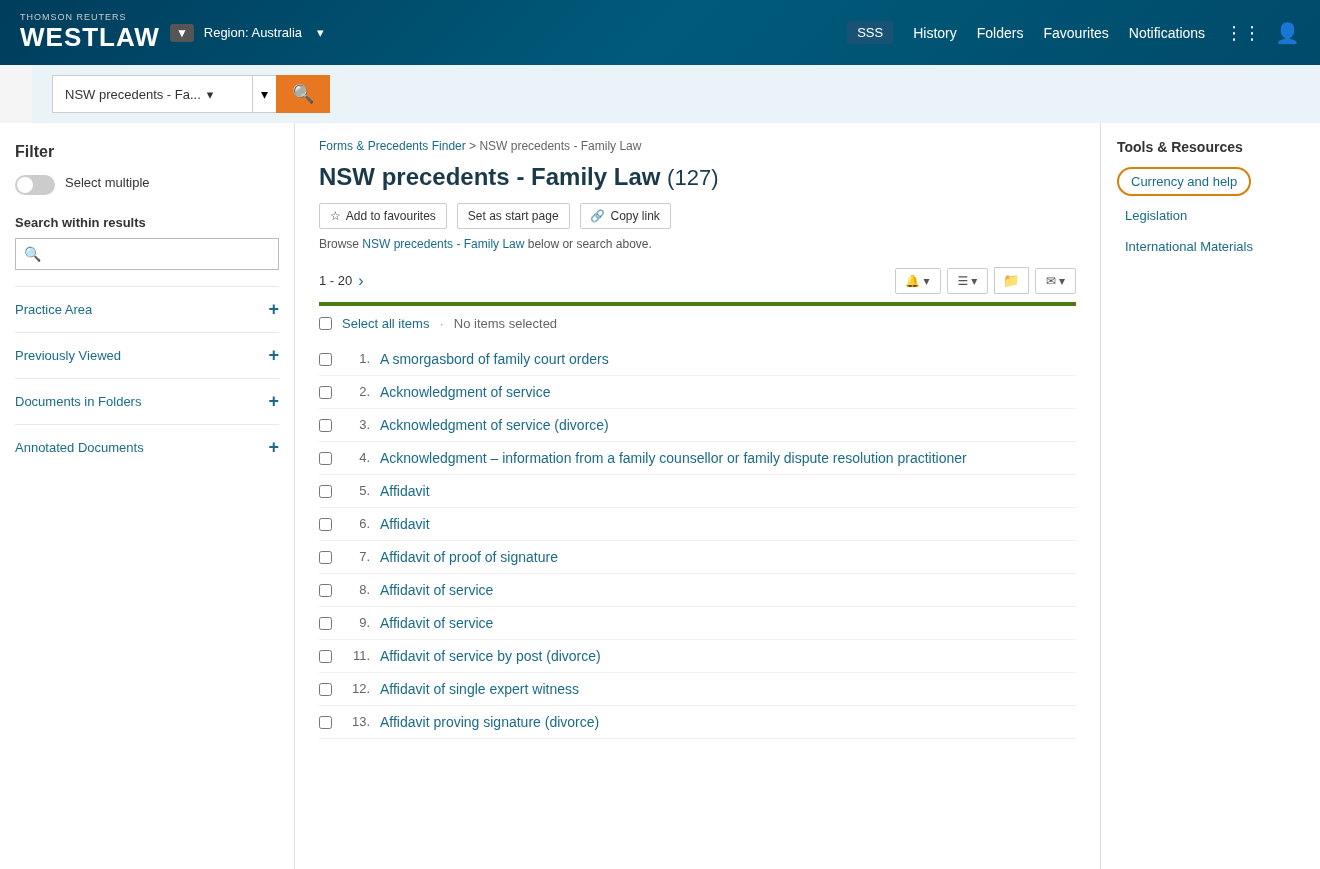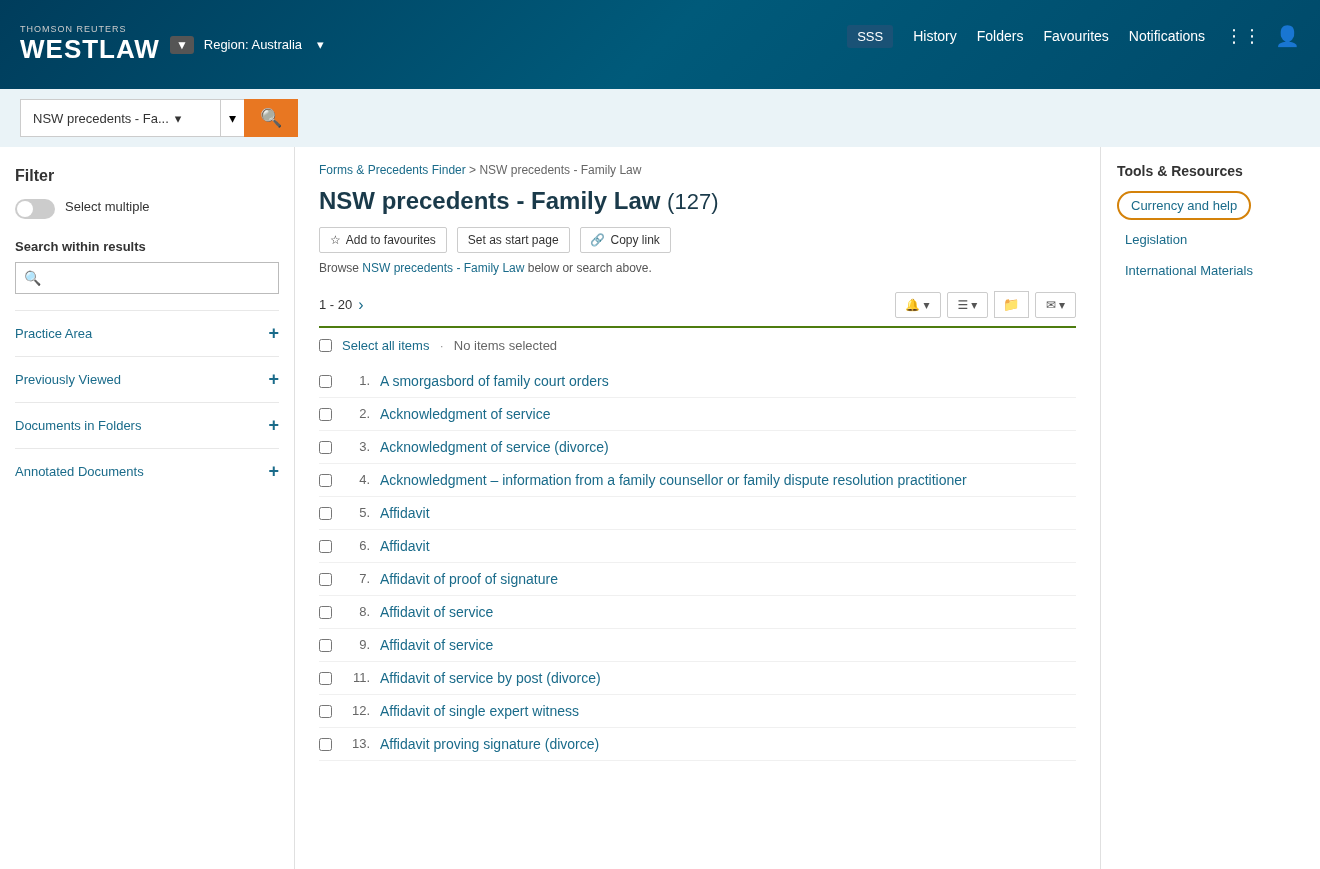--- a/index.html
+++ b/index.html
@@ -1,23 +1,23 @@
 <!DOCTYPE html>
 <html><head>
   <meta charset="utf-8">
   <style>
     * { box-sizing: border-box; margin: 0; padding: 0; }
     body { font-family: Arial, sans-serif; font-size: 14px; background: #f5f5f5; }
 
     
     .header {
       background: linear-gradient(135deg, #003d5c 0%, #005a7a 50%, #004a6a 100%);
-      padding: 24px 20px;
-      display: flex;
-      align-items: flex-start;
+      padding: 12px 20px;
+      display: flex;
+      align-items: center;
       justify-content: space-between;
       min-height: 60px;
     }
     .header-left { display: flex; align-items: center; gap: 10px; }
     .logo-area { display: flex; flex-direction: column; }
     .logo-small { color: #ccc; font-size: 9px; letter-spacing: 1px; }
     .logo-large { color: #fff; font-size: 26px; font-weight: bold; letter-spacing: 1px; }
     .logo-arrow {
       background: #555;
       color: #fff;
@@ -52,20 +52,21 @@
     .header-icons { display: flex; align-items: center; gap: 14px; }
     .grid-icon { color: #fff; font-size: 18px; cursor: pointer; }
     .user-icon { color: #fff; font-size: 20px; cursor: pointer; }
 
     
     .search-bar {
       background: #eaf3f7;
       padding: 10px 20px;
       display: flex;
       gap: 0;
+      margin-left: 32px;
     }
     .search-scope {
       background: #fff;
       border: 1px solid #ccc;
       border-right: none;
       padding: 8px 12px;
       font-size: 13px;
       display: flex;
       align-items: center;
       gap: 6px;
@@ -208,21 +209,21 @@
     .browse-text { font-size: 12px; color: #555; margin-bottom: 16px; }
     .browse-text a { color: #1a6b8a; text-decoration: none; }
 
     
     .toolbar {
       display: flex;
       align-items: center;
       justify-content: space-between;
       margin-bottom: 10px;
       padding-bottom: 8px;
-      border-bottom: 2px solid #4d7c0f;
+      border-bottom: 4px solid #4d7c0f;
     }
     .pagination { display: flex; align-items: center; gap: 6px; font-size: 13px; color: #333; }
     .page-arrow { color: #1a6b8a; cursor: pointer; font-size: 16px; }
     .toolbar-actions { display: flex; align-items: center; gap: 6px; }
     .toolbar-btn {
       display: flex;
       align-items: center;
       gap: 3px;
       padding: 5px 10px;
       border: 1px solid #ccc;

